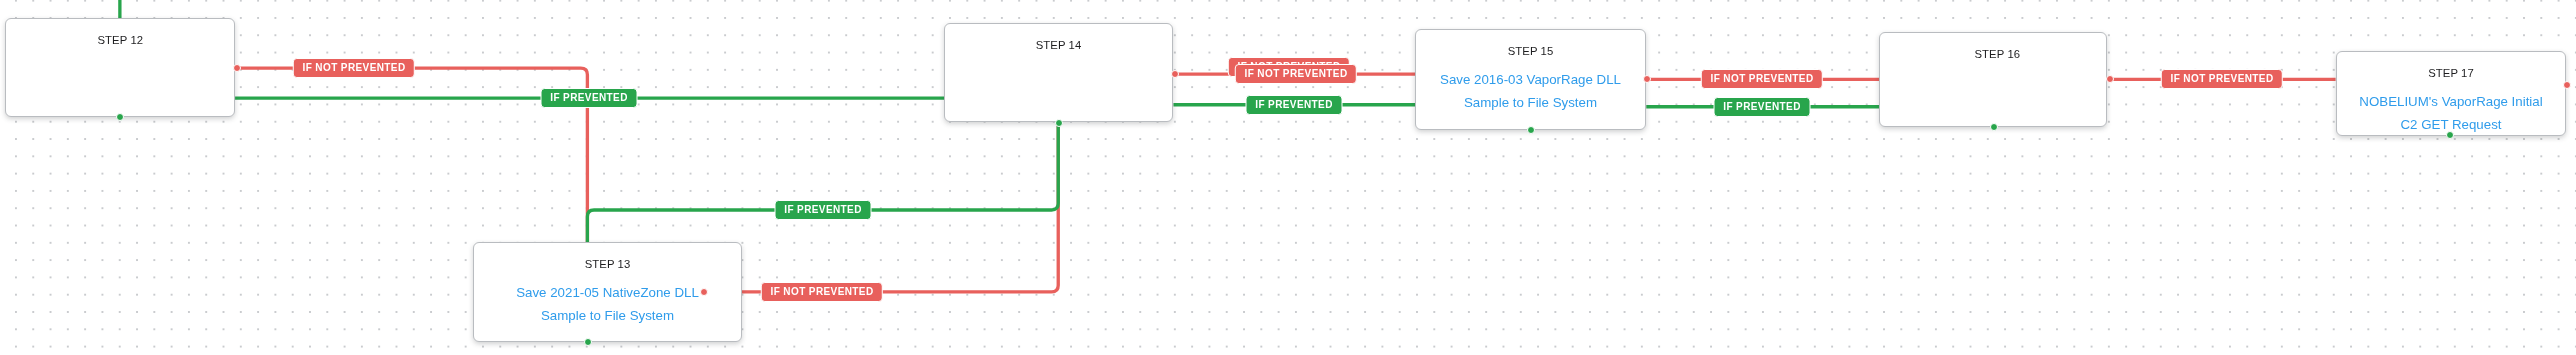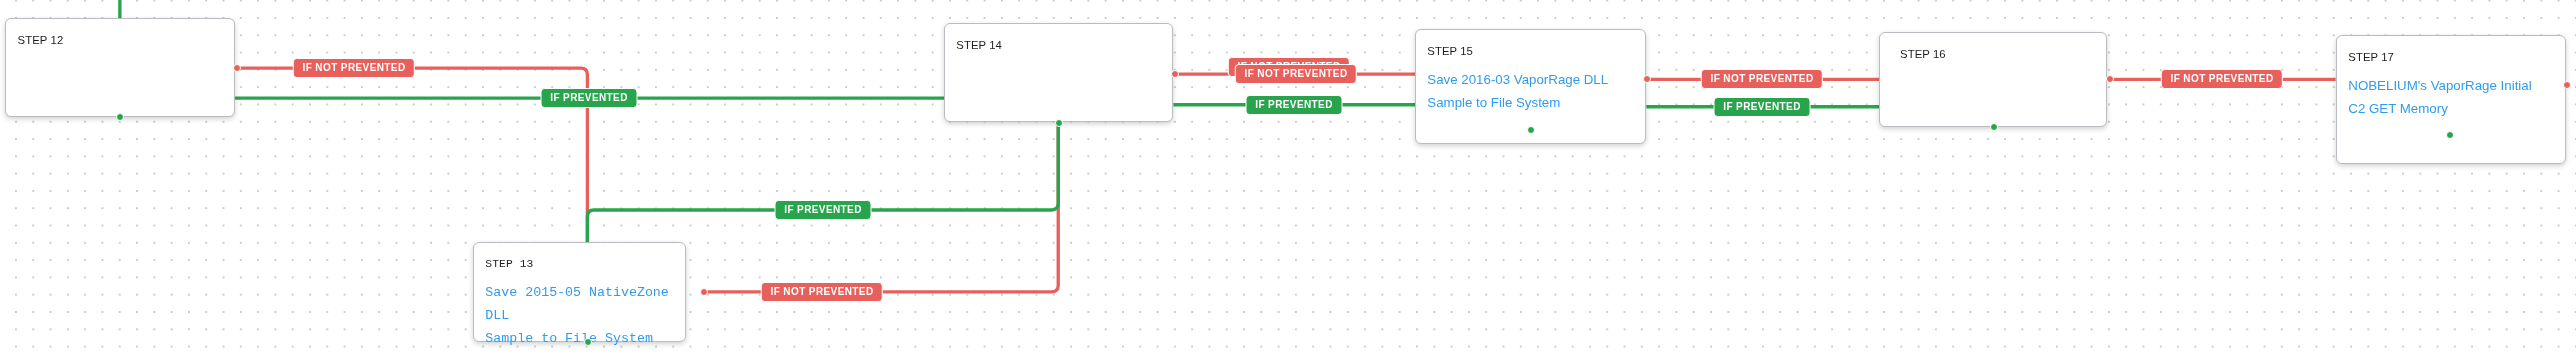--- a/index.html
+++ b/index.html
@@ -39,20 +39,21 @@
   .node {
     position: absolute;
     z-index: 3;
     box-sizing: border-box;
     background: #ffffff;
     border: 1px solid #b9bcc0;
     border-radius: 6px;
     box-shadow: 0 2px 5.3px rgba(40,44,50,0.22);
     padding: 15.3px 11.3px 0 11.3px;
     cursor: pointer;
+    text-align: center;
   }
   .node .title {
     display: block;
     color: #1e1e20;
     font-size: 11.3px;
     line-height: 12.7px;
     letter-spacing: 0.1px;
   }
   .node .body {
     display: block;
@@ -104,44 +105,44 @@
     <div class="edge-label red" style="left: 1762px; top: 79px;">IF NOT PREVENTED</div>
     <div class="edge-label red" style="left: 2222px; top: 79px;">IF NOT PREVENTED</div>
     <div class="edge-label green" style="left: 589px; top: 98px;">IF PREVENTED</div>
     <div class="edge-label green" style="left: 823px; top: 210px;">IF PREVENTED</div>
     <div class="edge-label green" style="left: 1294px; top: 105px;">IF PREVENTED</div>
     <div class="edge-label green" style="left: 1762px; top: 107px;">IF PREVENTED</div>
     <div class="node" style="left: 5.3px; top: 18px; width: 230px; height: 99px;">
       <span class="title">STEP 12</span>
     </div>
     <div class="green-port" style="left: 120px; top: 117px;"></div>
-    <div class="node" style="left: 473px; top: 242px; width: 213px; height: 100px; font-family: Liberation Mono, monospace;">
+    <div class="node" style="left: 473px; top: 242px; width: 269px; height: 100px;">
       <span class="title">STEP 13</span>
-      <span class="body">Save 2015-05 NativeZone DLL
+      <span class="body">Save 2021-05 NativeZone DLL
 Sample to File System</span>
     </div>
     <div class="green-port" style="left: 588px; top: 342px;"></div>
     <div class="node" style="left: 944px; top: 23px; width: 229px; height: 99px;">
       <span class="title">STEP 14</span>
     </div>
     <div class="green-port" style="left: 1059px; top: 123px;"></div>
-    <div class="node" style="left: 1415px; top: 29px; width: 231px; height: 115px;">
+    <div class="node" style="left: 1415px; top: 29px; width: 231px; height: 101px;">
       <span class="title">STEP 15</span>
       <span class="body">Save 2016-03 VaporRage DLL
 Sample to File System</span>
     </div>
     <div class="green-port" style="left: 1531px; top: 130px;"></div>
     <div class="node" style="left: 1879px; top: 32px; width: 228px; height: 95px; padding-left: 20px;">
       <span class="title">STEP 16</span>
     </div>
     <div class="green-port" style="left: 1994px; top: 127px;"></div>
-    <div class="node" style="left: 2336px; top: 35px; width: 230px; height: 129px;">
+    <div class="node" style="left: 2336px; top: 51px; width: 230px; height: 85px;">
       <span class="title">STEP 17</span>
       <span class="body">NOBELIUM's VaporRage Initial
-C2 GET Memory</span>
+C2 GET Request</span>
     </div>
     <div class="green-port" style="left: 2450px; top: 135px;"></div>
     <div class="red-dot" style="left: 237px; top: 68px;"></div>
     <div class="red-dot" style="left: 704px; top: 292px;"></div>
     <div class="red-dot" style="left: 1175px; top: 74px;"></div>
     <div class="red-dot" style="left: 1647px; top: 79px;"></div>
     <div class="red-dot" style="left: 2110px; top: 79px;"></div>
     <div class="red-dot" style="left: 2567px; top: 85px;"></div>
   </div>
 

